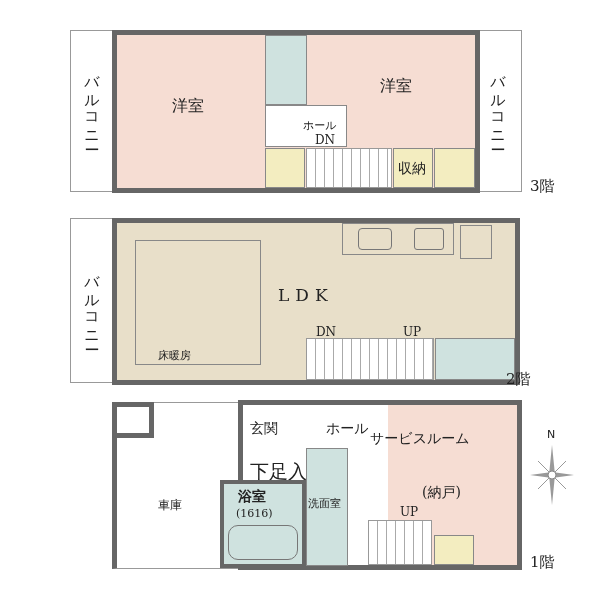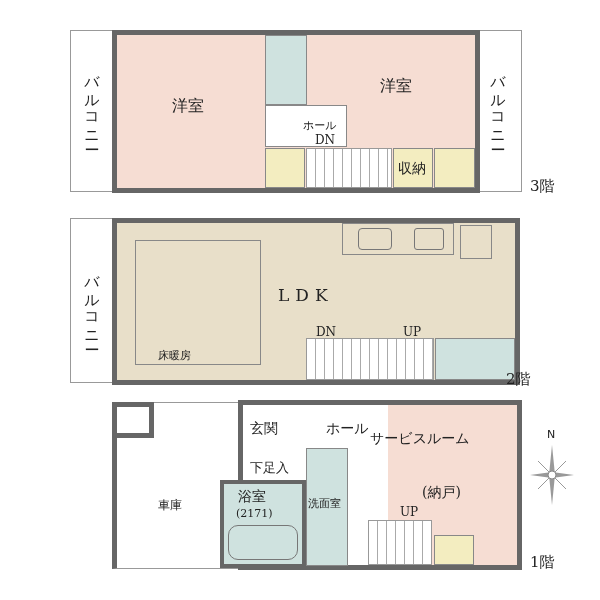--- a/index.html
+++ b/index.html
@@ -56,24 +56,24 @@
 <div class="abs" style="left:112px;top:402px;width:130px;height:167px;border:1.5px solid #999;border-left:5px solid #666;background:#fff;"></div>
 <div class="abs wall" style="left:112px;top:402px;width:42px;height:36px;"></div>
 <div class="abs lbl" style="left:158px;top:497px;font-size:12px;">車庫</div>
 
 <div class="abs wall" style="left:238px;top:400px;width:284px;height:170px;background:#fff;"></div>
 <div class="abs" style="left:388px;top:405px;width:129px;height:160px;background:#f6ddd3;"></div>
 <div class="abs lbl" style="left:370px;top:430px;">サービスルーム</div>
 <div class="abs lbl" style="left:422px;top:476px;margin-top:8px;">(納戸)</div>
 <div class="abs lbl" style="left:250px;top:420px;">玄関</div>
 <div class="abs lbl" style="left:326px;top:420px;">ホール</div>
-<div class="abs lbl" style="left:250px;top:459px;font-size:13px;">下足入</div>
+<div class="abs lbl" style="left:250px;top:459px;font-size:19px;">下足入</div>
 <div class="abs" style="left:220px;top:480px;width:86px;height:88px;background:#cfe2df;border:4px solid #666;"></div>
-<div class="abs lbl" style="left:238px;top:488px;">浴室</div>
-<div class="abs small" style="left:236px;top:507px;">(2171)</div>
+<div class="abs lbl" style="left:238px;top:488px;font-weight:bold;">浴室</div>
+<div class="abs small" style="left:236px;top:507px;">(1616)</div>
 <div class="abs" style="left:228px;top:525px;width:70px;height:35px;border:1px solid #777;border-radius:10px;"></div>
 <div class="abs" style="left:306px;top:448px;width:42px;height:118px;background:#cfe2df;border:1px solid #888;"></div>
 <div class="abs small" style="left:308px;top:496px;">洗面室</div>
 <div class="abs stairs" style="left:368px;top:520px;width:64px;height:45px;"></div>
 <div class="abs lbl" style="left:400px;top:505px;font-size:12px;">UP</div>
 <div class="abs" style="left:434px;top:535px;width:40px;height:30px;background:#f3edc0;border:1px solid #888;"></div>
 <div class="abs floor-label" style="left:530px;top:553px;">1階</div>
 
 <div class="abs small" style="left:547px;top:428px;font-family:'DejaVu Sans',sans-serif;">N</div>
 <div class="abs" style="left:530px;top:445px;width:44px;height:60px;">

